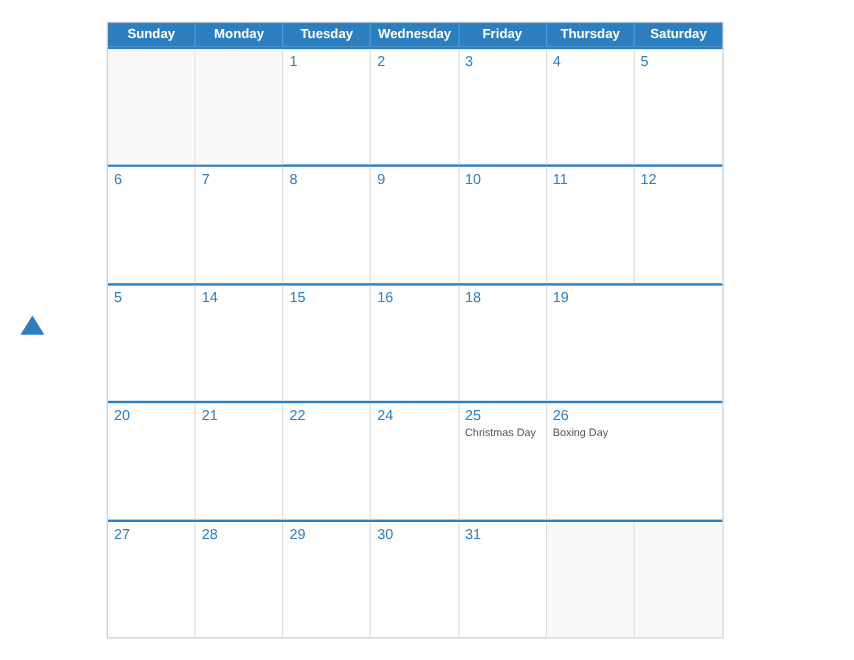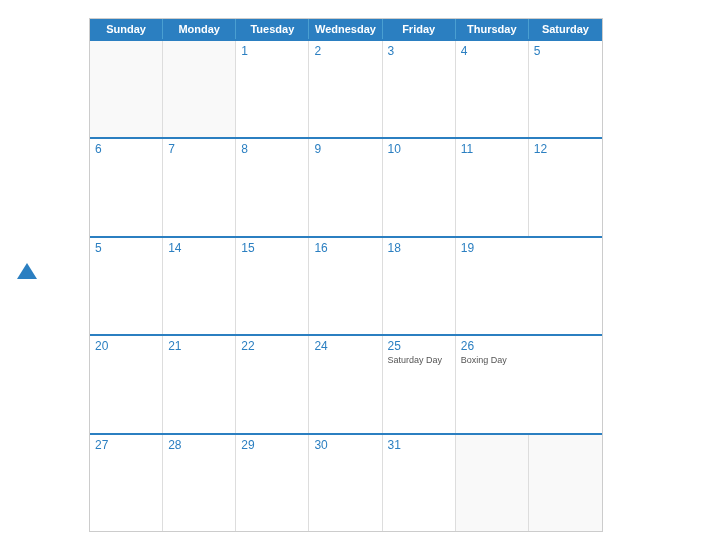--- a/index.html
+++ b/index.html
@@ -220,21 +220,21 @@
             <span class="day-num">21</span>
           </div>
           <div class="cal-cell">
             <span class="day-num">22</span>
           </div>
           <div class="cal-cell">
             <span class="day-num">24</span>
           </div>
           <div class="cal-cell">
             <span class="day-num">25</span>
-            <div class="event">Saturday Day</div>
+            <div class="event">Christmas Day</div>
           </div>
           <div class="cal-cell">
             <span class="day-num">26</span>
             <div class="event">Boxing Day</div>
           </div>
         </div>
         <div class="cal-week">
           <div class="cal-cell">
             <span class="day-num">27</span>
           </div>

